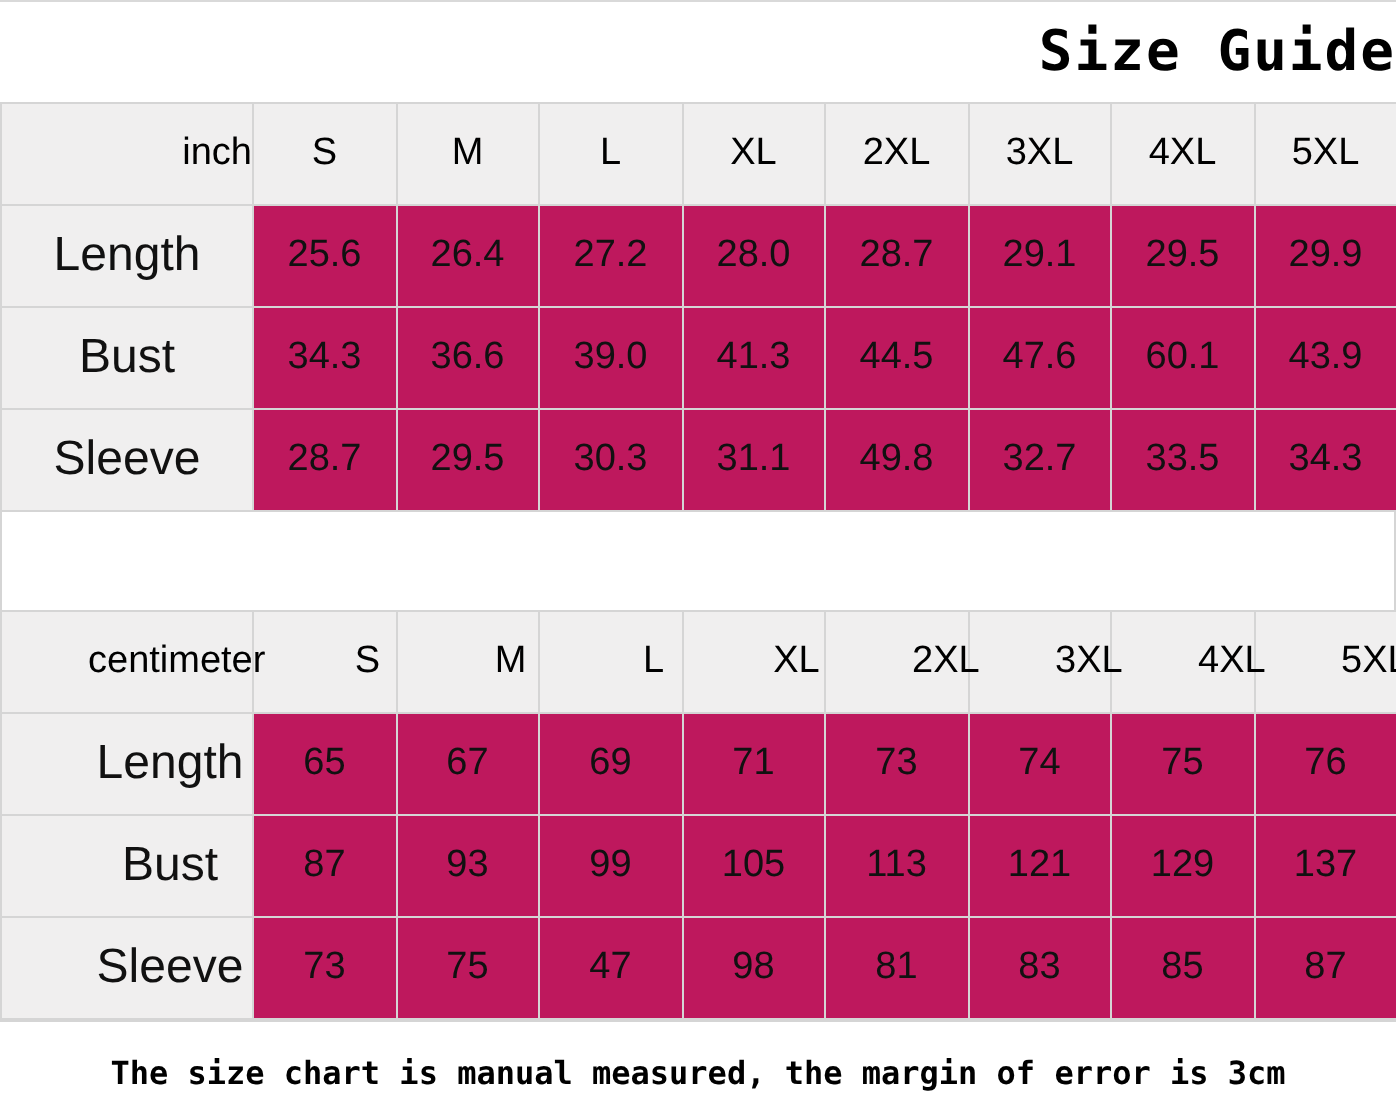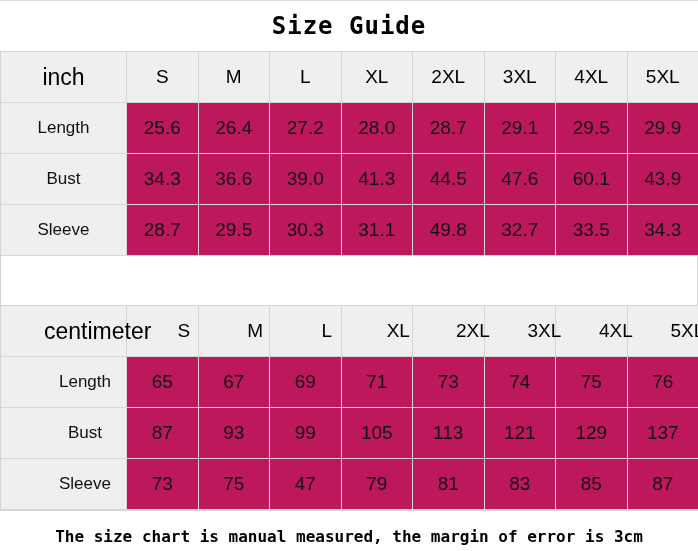--- a/index.html
+++ b/index.html
@@ -19,23 +19,23 @@
     height: 551px;
     position: relative;
     box-sizing: border-box;
     border-top: 1px solid #d9d9d9;
     border-bottom: 1px solid #d9d9d9;
     background: #ffffff;
   }
   .title {
     height: 50px;
     line-height: 50px;
-    text-align: center;
+    text-align: right;
     font-family: "DejaVu Sans Mono", monospace;
-    font-size: 24px;
+    font-size: 28px;
     font-weight: bold;
     letter-spacing: 1px;
     color: #000;
   }
   table.size-table {
     width: 698px;
     border-collapse: collapse;
     table-layout: fixed;
   }
   table.size-table td {
@@ -46,25 +46,26 @@
     font-size: 19px;
     color: #111;
     padding: 0;
   }
   table.size-table tr.header-row td {
     background: #f0efef;
     font-size: 19px;
     color: #000;
   }
   table.size-table tr.header-row td.unit-cell {
-    font-size: 23px;
+    font-size: 19px;
+    text-align: right;
   }
   table.size-table td.row-label {
     background: #f0efef;
-    font-size: 17px;
+    font-size: 24px;
   }
   table.size-table td.val {
     background: #be185d;
   }
   
   table.size-table col.c0 { width: 126px; }
   table.size-table col.cn { width: 71.5px; }
 
   .cm-table td {
     font-size: 17px;
@@ -207,21 +208,21 @@
         <td class="val">113</td>
         <td class="val">121</td>
         <td class="val">129</td>
         <td class="val">137</td>
       </tr>
       <tr>
         <td class="row-label">Sleeve</td>
         <td class="val">73</td>
         <td class="val">75</td>
         <td class="val">47</td>
-        <td class="val">79</td>
+        <td class="val">98</td>
         <td class="val">81</td>
         <td class="val">83</td>
         <td class="val">85</td>
         <td class="val">87</td>
       </tr>
     </tbody>
   </table>
 
   <div class="footer">The size chart is manual measured, the margin of error is 3cm</div>
 

